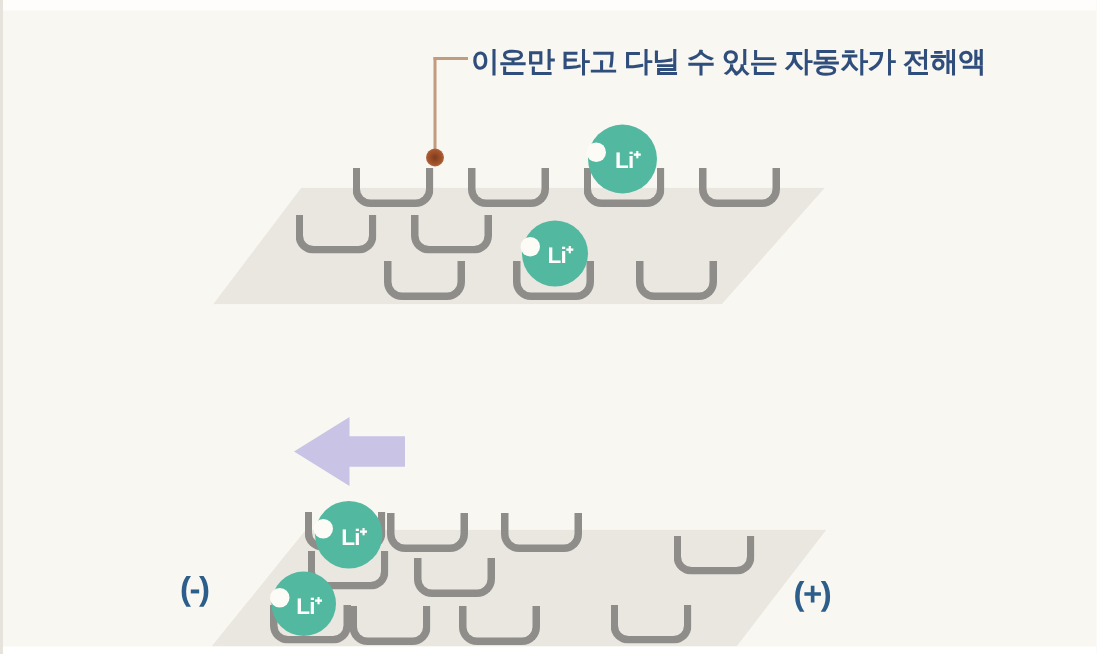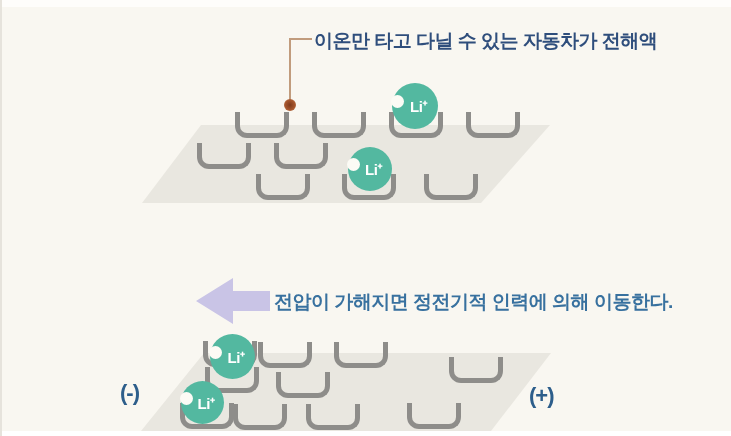--- a/index.html
+++ b/index.html
@@ -139,21 +139,20 @@
         </div>
         <div class="ion" style="left: 346px; top: 147px; width: 44px; height: 44px;">
           <span class="ion-highlight"></span>
           <span class="ion-label">Li⁺</span>
         </div>
       </div>
   </div>
 
   <div class="panel-layer">
     <div class="block-arrow"></div>
-    <div class="caption lower">전압이 가해지면 정전기적 인력에 의해 이동한다.</div>
     <div class="parallelogram lower"></div>
     <div id="bottom-panel-items">
         <div class="site" style="left: 201px; top: 341px;"></div>
         <div class="site" style="left: 256px; top: 342px;"></div>
         <div class="site" style="left: 332px; top: 342px;"></div>
         <div class="site" style="left: 447px; top: 357px;"></div>
         <div class="site" style="left: 203px; top: 367px;"></div>
         <div class="site" style="left: 274px; top: 372px;"></div>
         <div class="site" style="left: 178px; top: 403px;"></div>
         <div class="site" style="left: 231px; top: 404px;"></div>

